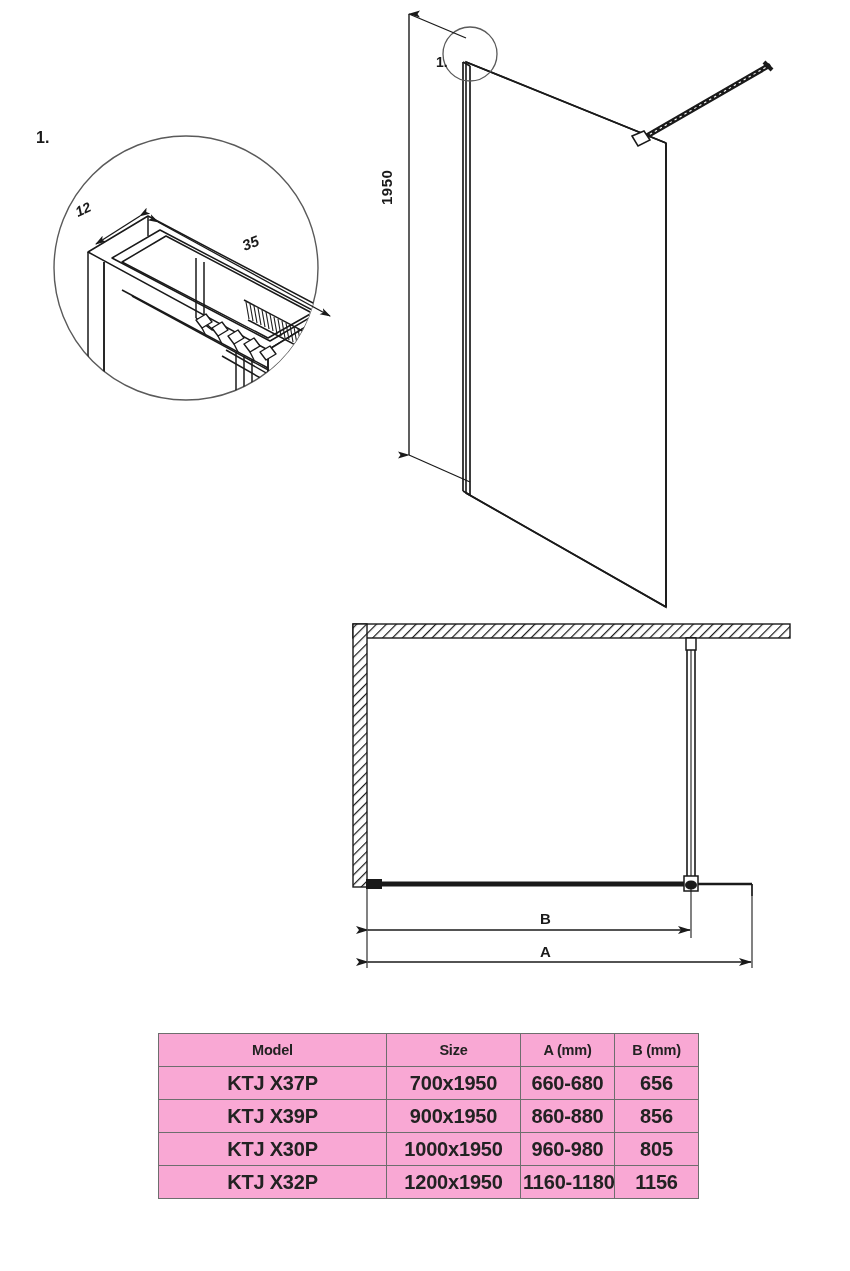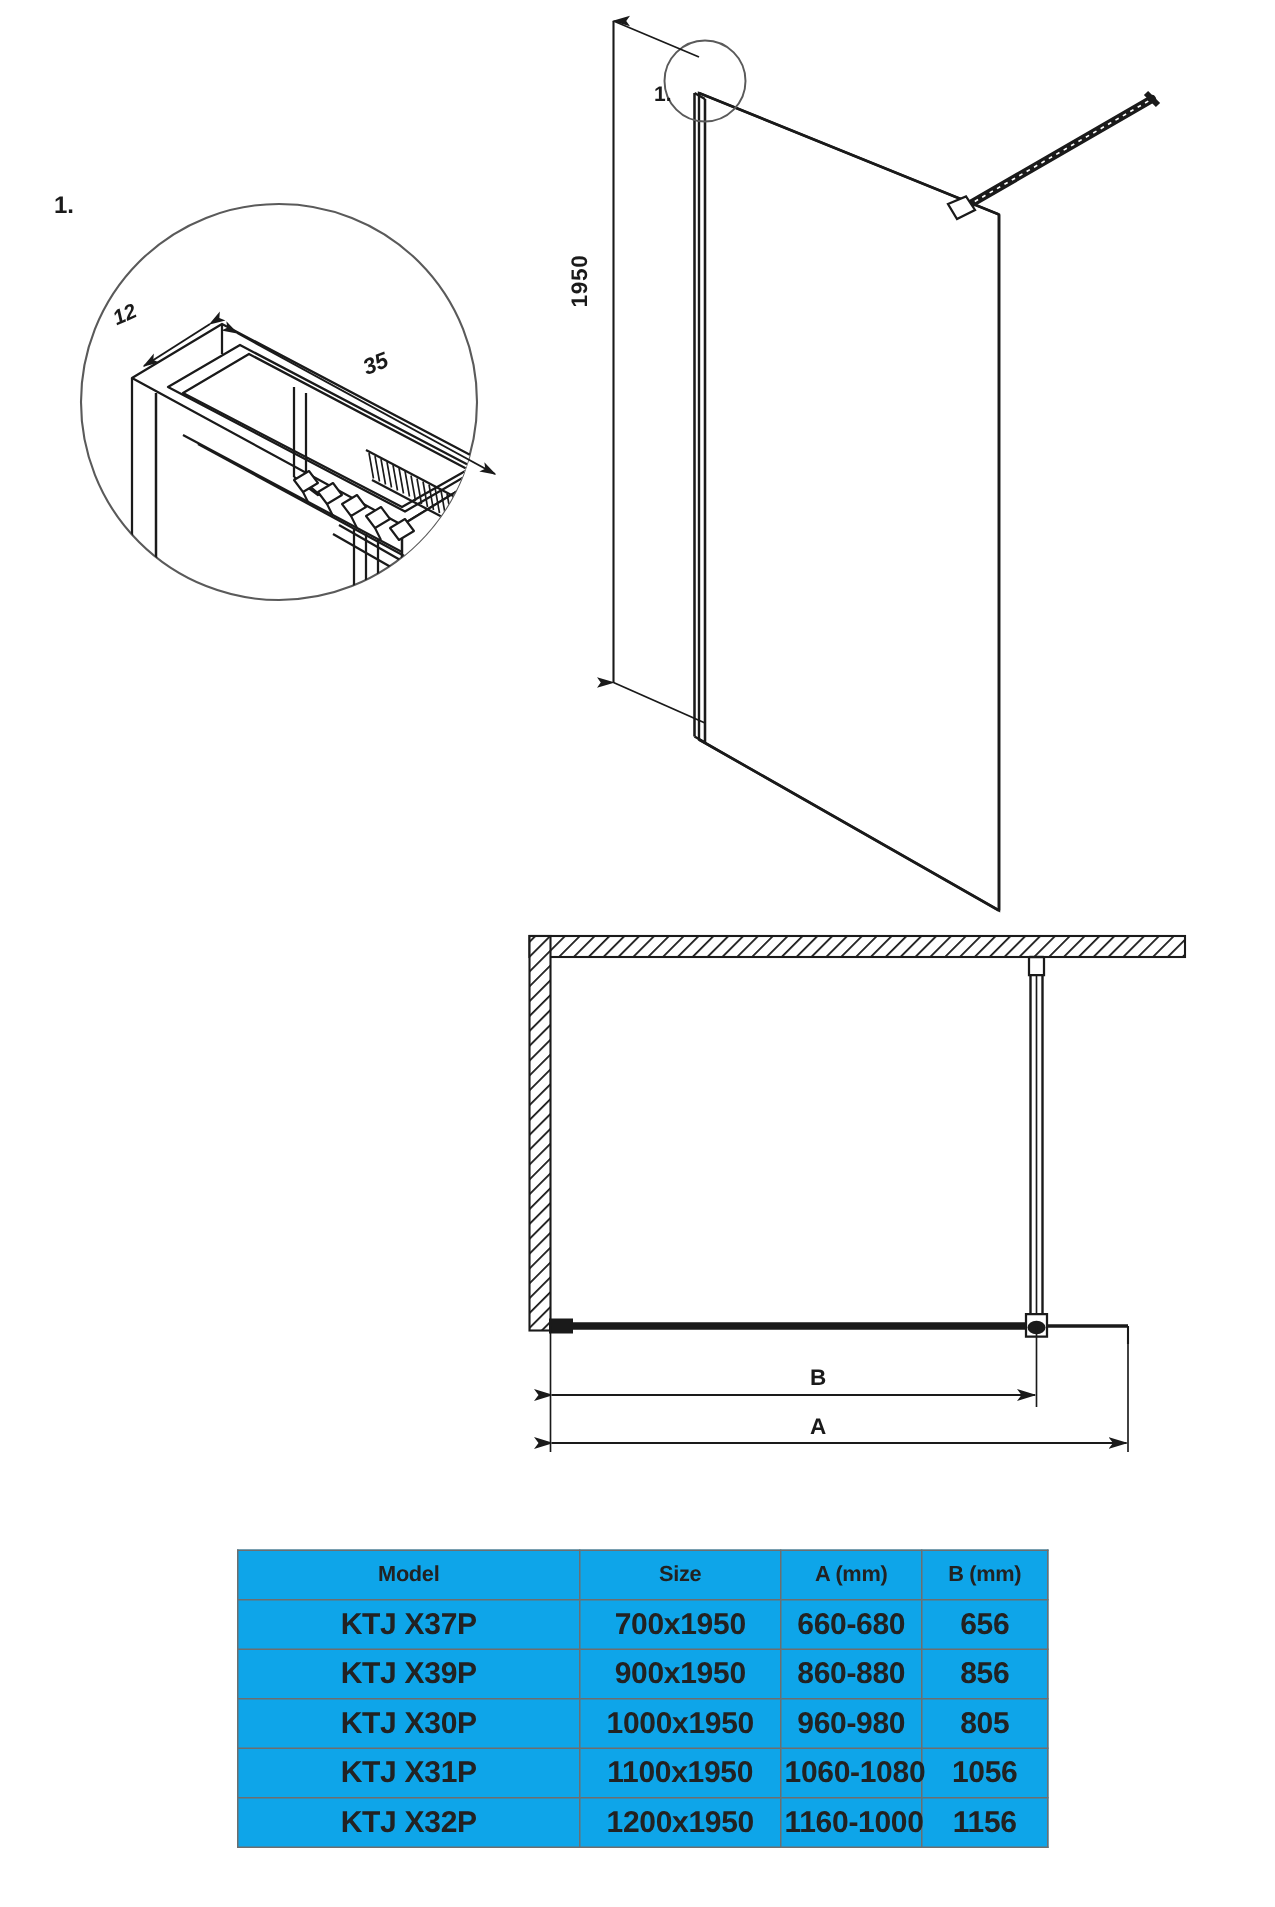--- a/index.html
+++ b/index.html
@@ -34,21 +34,21 @@
   }
 
   
   .spec-table {
     position: absolute;
     left: 158px;
     top: 1033px;
     width: 540px;
     border-collapse: collapse;
     table-layout: fixed;
-    background: #0ea5e9;
+    background: #f9a8d4;
   }
   .spec-table th,
   .spec-table td {
     border: 1px solid #6e6e6e;
     height: 32px;
     text-align: center;
     vertical-align: middle;
     font-size: 20px;
     font-weight: bold;
     color: #222;
@@ -351,27 +351,21 @@
         <td>860-880</td>
         <td>856</td>
       </tr>
       <tr>
         <td>KTJ X30P</td>
         <td>1000x1950</td>
         <td>960-980</td>
         <td>805</td>
       </tr>
       <tr>
-        <td>KTJ X31P</td>
-        <td>1100x1950</td>
-        <td>1060-1080</td>
-        <td>1056</td>
-      </tr>
-      <tr>
         <td>KTJ X32P</td>
         <td>1200x1950</td>
-        <td>1160-1000</td>
+        <td>1160-1180</td>
         <td>1156</td>
       </tr>
     </tbody>
   </table>
 
 </div>
 
 </body></html>

